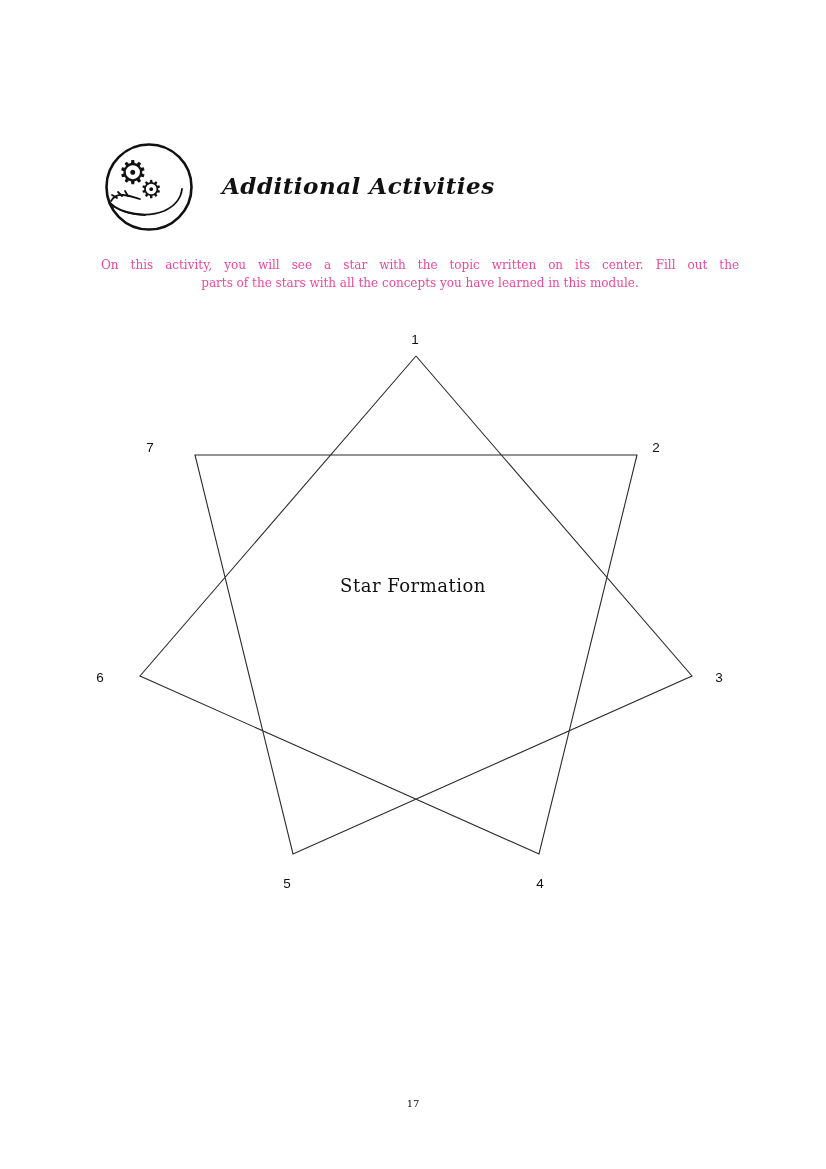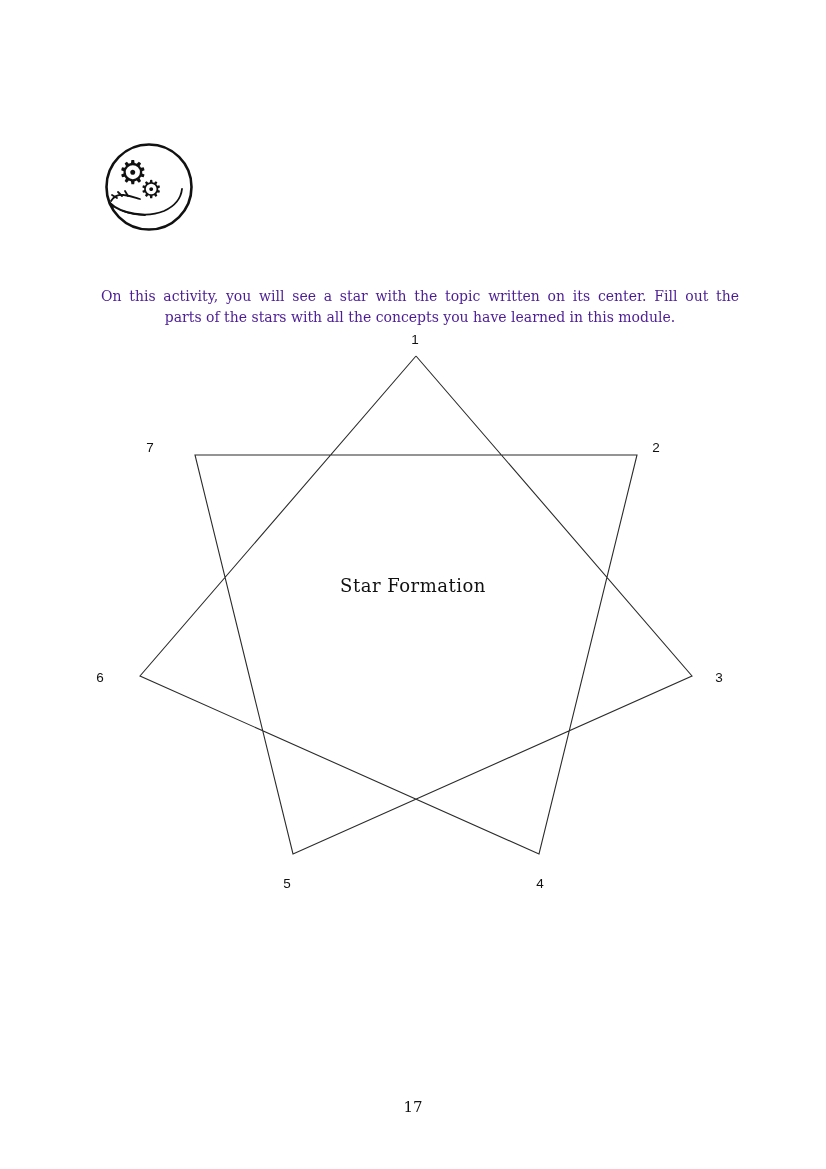--- a/index.html
+++ b/index.html
@@ -31,24 +31,23 @@
     font-style: italic;
     letter-spacing: 0.5px;
     color: #111;
   }
   
   .instructions {
     position: absolute;
     left: 101px;
     top: 256px;
     width: 638px;
-    font-size: 14px;
+    font-size: 12px;
     line-height: 1.5;
-    color: #4c1d95;
-    margin-top: 30px;
+    color: #ec4899;
   }
   .instructions .line-justify {
     text-align: justify;
     text-align-last: justify;
     white-space: normal;
   }
   .instructions .line-normal {
     text-align: center;
   }
   
@@ -75,21 +74,21 @@
     font-size: 18px;
     letter-spacing: 0.5px;
     color: #111;
   }
   
   .page-number {
     position: absolute;
     left: 0; right: 0;
     top: 1098px;
     text-align: center;
-    font-size: 15px;
+    font-size: 10px;
     color: #111;
   }
   .watermark {
     position: absolute;
     left: 0; right: 0;
     top: 1124px;
     text-align: center;
     font-family: "Liberation Sans", sans-serif;
     font-size: 14.5px;
     color: #c7c7c7;
@@ -111,20 +110,21 @@
         <path d="M7,62 C18,73 44,77 61,70 C72,65 78,57 79,48"></path>
         <path d="M10,66 C8,64 7,62 7,62"></path>
         <path d="M14,57 l-5,-3"></path>
         <path d="M19,55 l-4,-4"></path>
         <path d="M25,55 l-3,-5"></path>
         <path d="M20,70 q10,4 22,4"></path>
       </g>
     </svg>
   </div>
 
+  <div class="page-title">Additional Activities</div>
 
   <div class="instructions">
     <div class="line-justify">On this activity, you will see a star with the topic written on its center. Fill out the</div>
     <div class="line-normal">parts of the stars with all the concepts you have learned in this module.</div>
   </div>
 
   <div class="star-figure">
     <svg class="star-svg" width="826" height="1169" viewBox="0 0 826 1169">
       <polyline points="416,356 692,676 293,854 195,455 637,455 539,854 140,676 416,356" fill="none" stroke="#2b2b2b" stroke-width="1.1" stroke-linejoin="miter"></polyline>
     </svg>

